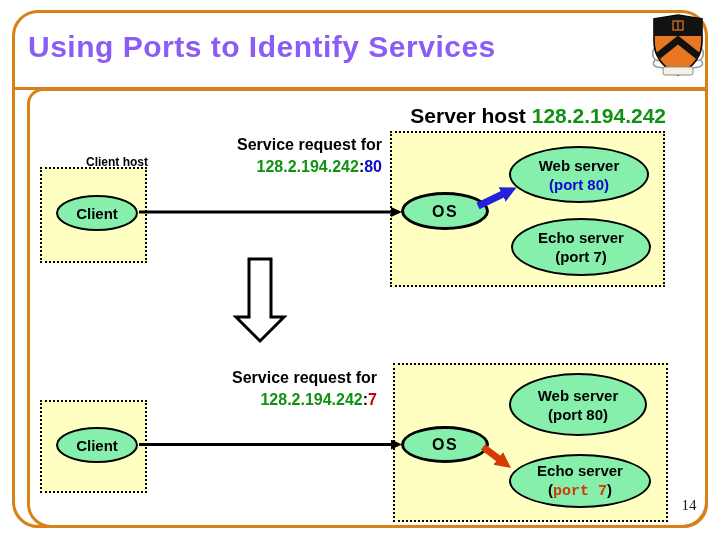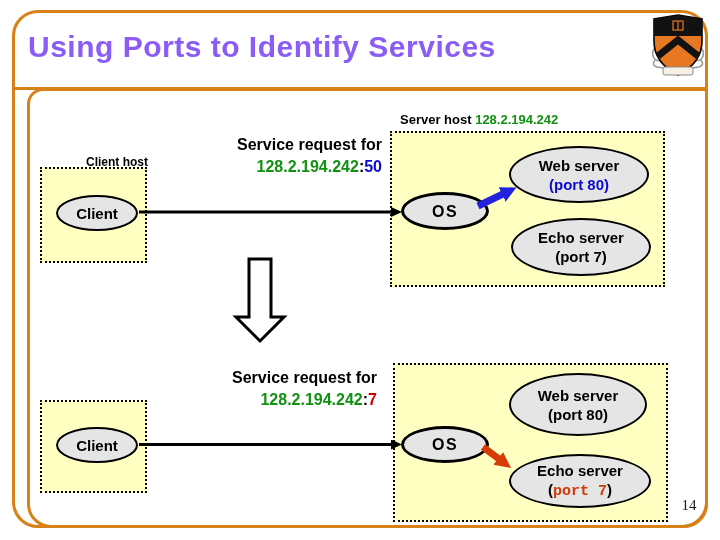--- a/index.html
+++ b/index.html
@@ -24,35 +24,35 @@
   }
 
   .title{
     left:28px;top:30px;width:600px;margin:0;
     font-size:30px;font-weight:bold;color:#8b5cf6;letter-spacing:0.5px;
   }
   .crest{left:650px;top:12px;width:56px;height:68px;}
 
   
   .lbl{font-weight:bold;color:#000;}
-  .server-host-label{left:400px;top:112px;width:266px;text-align:left;font-size:13px;}
+  .server-host-label{left:400px;top:104px;width:266px;text-align:right;font-size:21px;}
   .client-host-label{left:40px;top:155px;width:108px;text-align:right;font-size:12px;}
 
   
   .ybox{
     background:#FFFFC2;border:2.5px dotted #000;box-sizing:border-box;
   }
   .client-box-1{left:40px;top:167px;width:107px;height:96px;}
   .client-box-2{left:40px;top:400px;width:107px;height:93px;}
   .server-box-1{left:390px;top:131px;width:275px;height:156px;}
   .server-box-2{left:393px;top:363px;width:275px;height:159px;}
 
   
   .oval{
-    background:#e5e5e5;border:2.5px solid #000;border-radius:50%;
+    background:#86efac;border:2.5px solid #000;border-radius:50%;
     display:flex;flex-direction:column;align-items:center;justify-content:center;
     font-weight:bold;text-align:center;color:#000;box-sizing:border-box;
     line-height:19px;font-size:15px;
   }
   .client-oval-1{left:56px;top:195px;width:82px;height:36px;}
   .client-oval-2{left:56px;top:427px;width:82px;height:36px;}
   .os-oval-1{left:401px;top:192px;width:88px;height:38px;border-width:3.5px;font-size:16px;letter-spacing:1.5px;}
   .os-oval-2{left:401px;top:426px;width:88px;height:37px;border-width:3.5px;font-size:16px;letter-spacing:1.5px;}
   .web-oval-1{left:509px;top:146px;width:140px;height:57px;}
   .echo-oval-1{left:511px;top:218px;width:140px;height:58px;}
@@ -103,21 +103,21 @@
 <div class="abs lbl server-host-label"><span>Server host </span><span class="green">128.2.194.242</span></div>
 <div class="abs lbl client-host-label">Client host</div>
 
 <div class="abs ybox client-box-1"></div>
 <div class="abs oval client-oval-1">
     <span>Client</span>
   </div>
 
 <div class="abs req req-1">
   <div>Service request for</div>
-  <div><span class="green">128.2.194.242</span><span>:</span><span class="blue">50</span></div>
+  <div><span class="green">128.2.194.242</span><span>:</span><span class="blue">80</span></div>
 </div>
 
 <div class="abs ybox server-box-1"></div>
 <div class="abs oval os-oval-1">
     <span>OS</span>
   </div>
 <div class="abs oval web-oval-1">
   <div>Web server</div>
   <div class="blue">(port 80)</div>
 </div>

